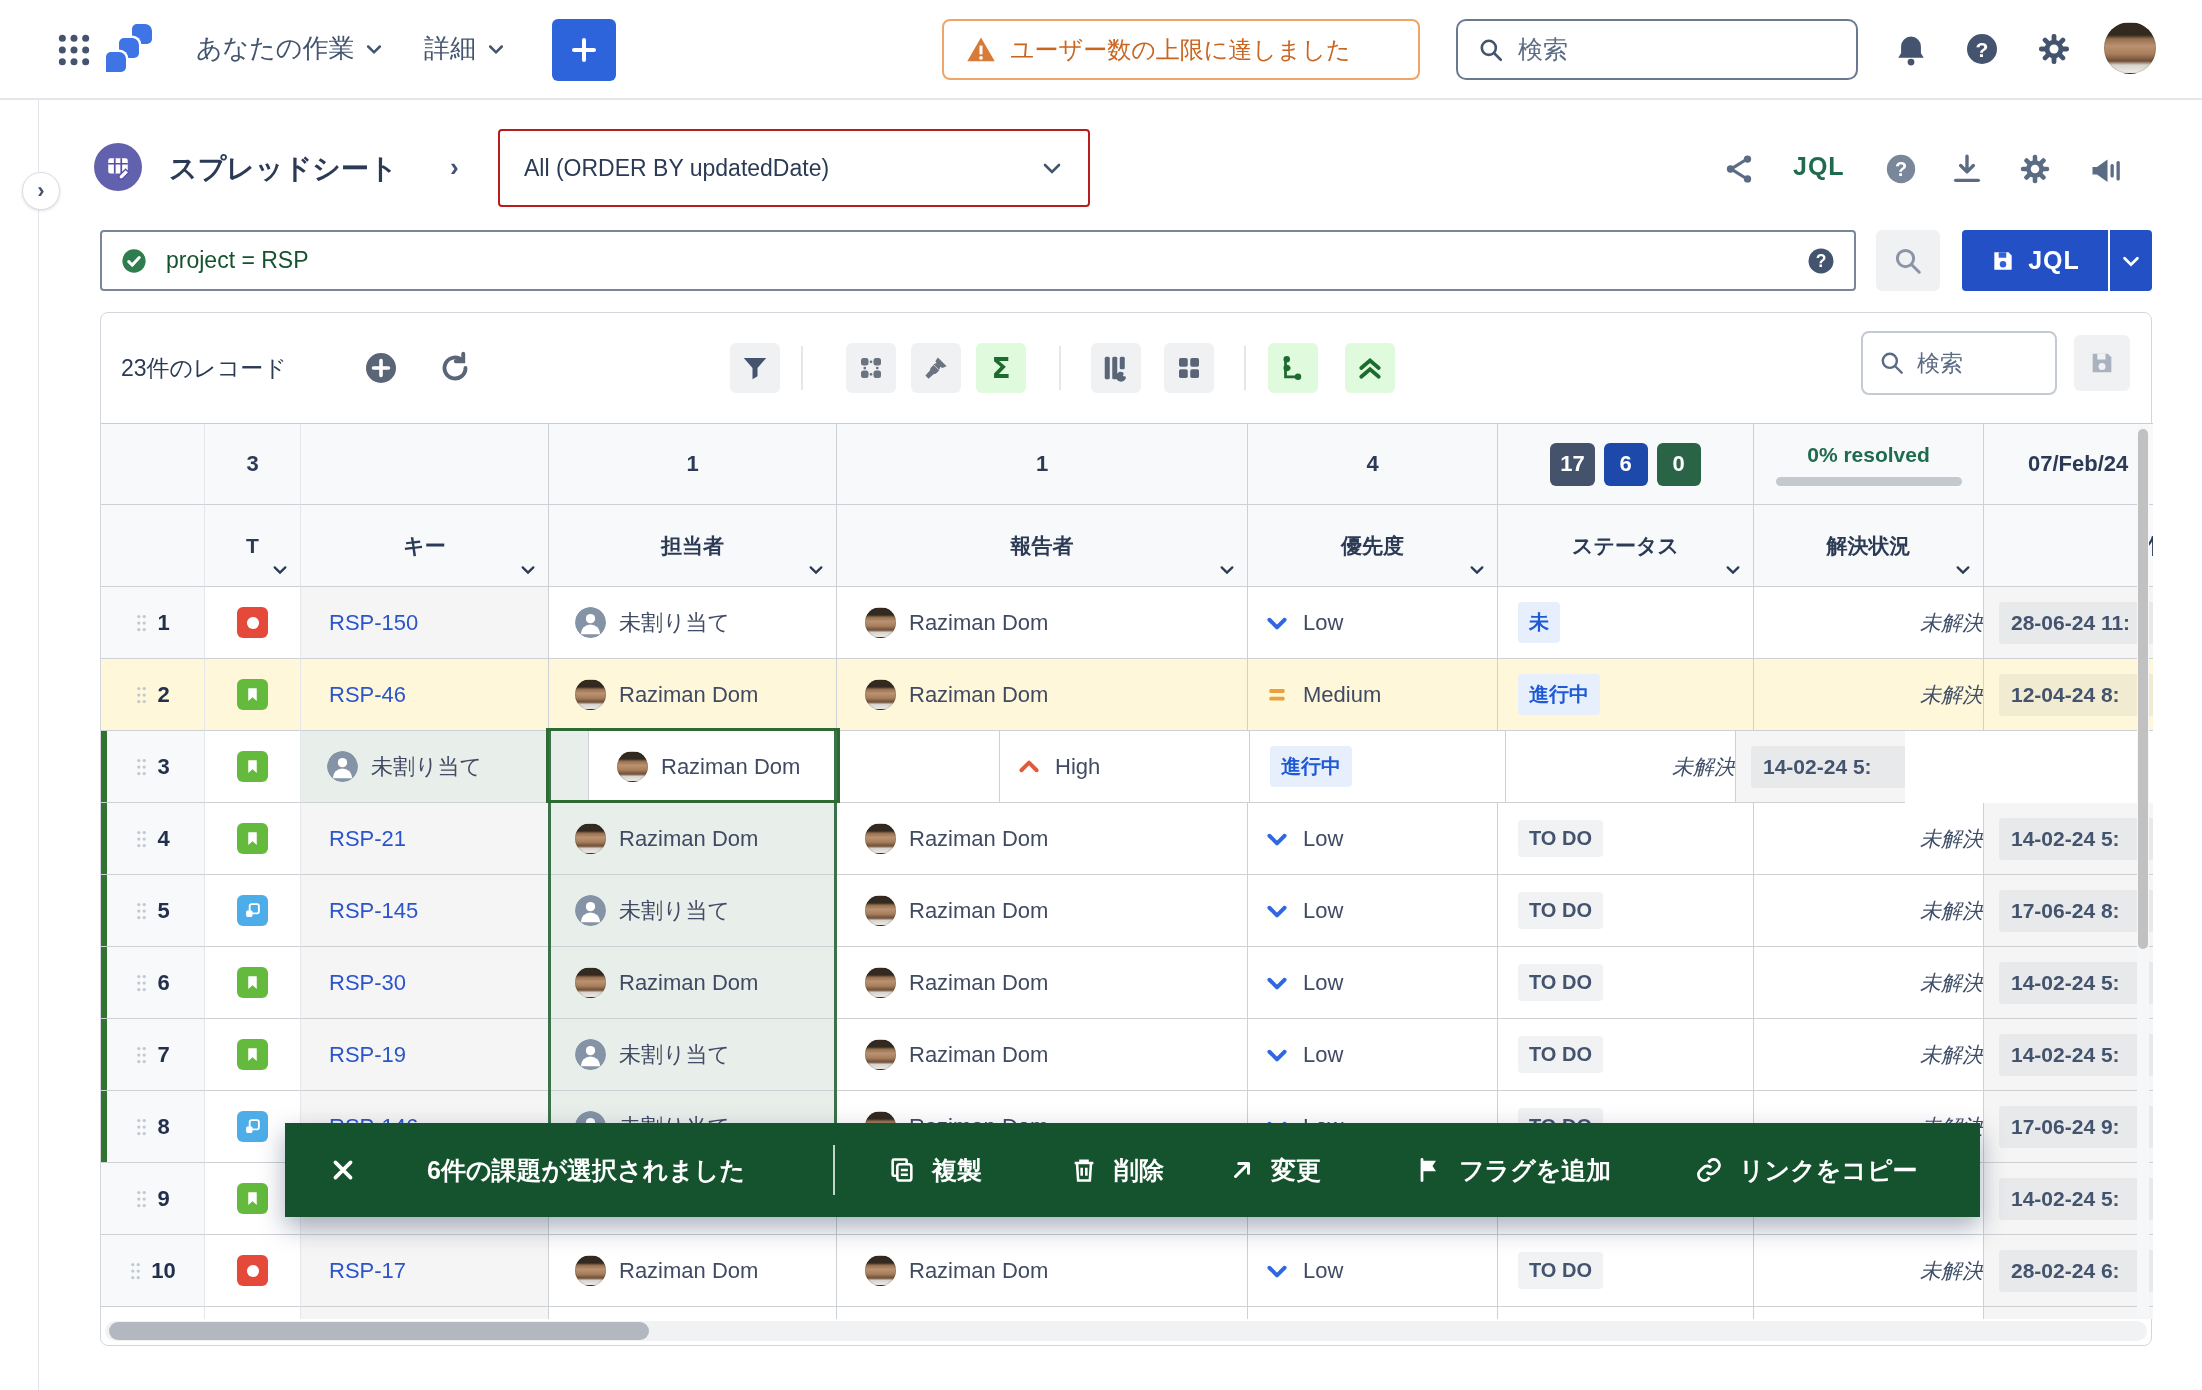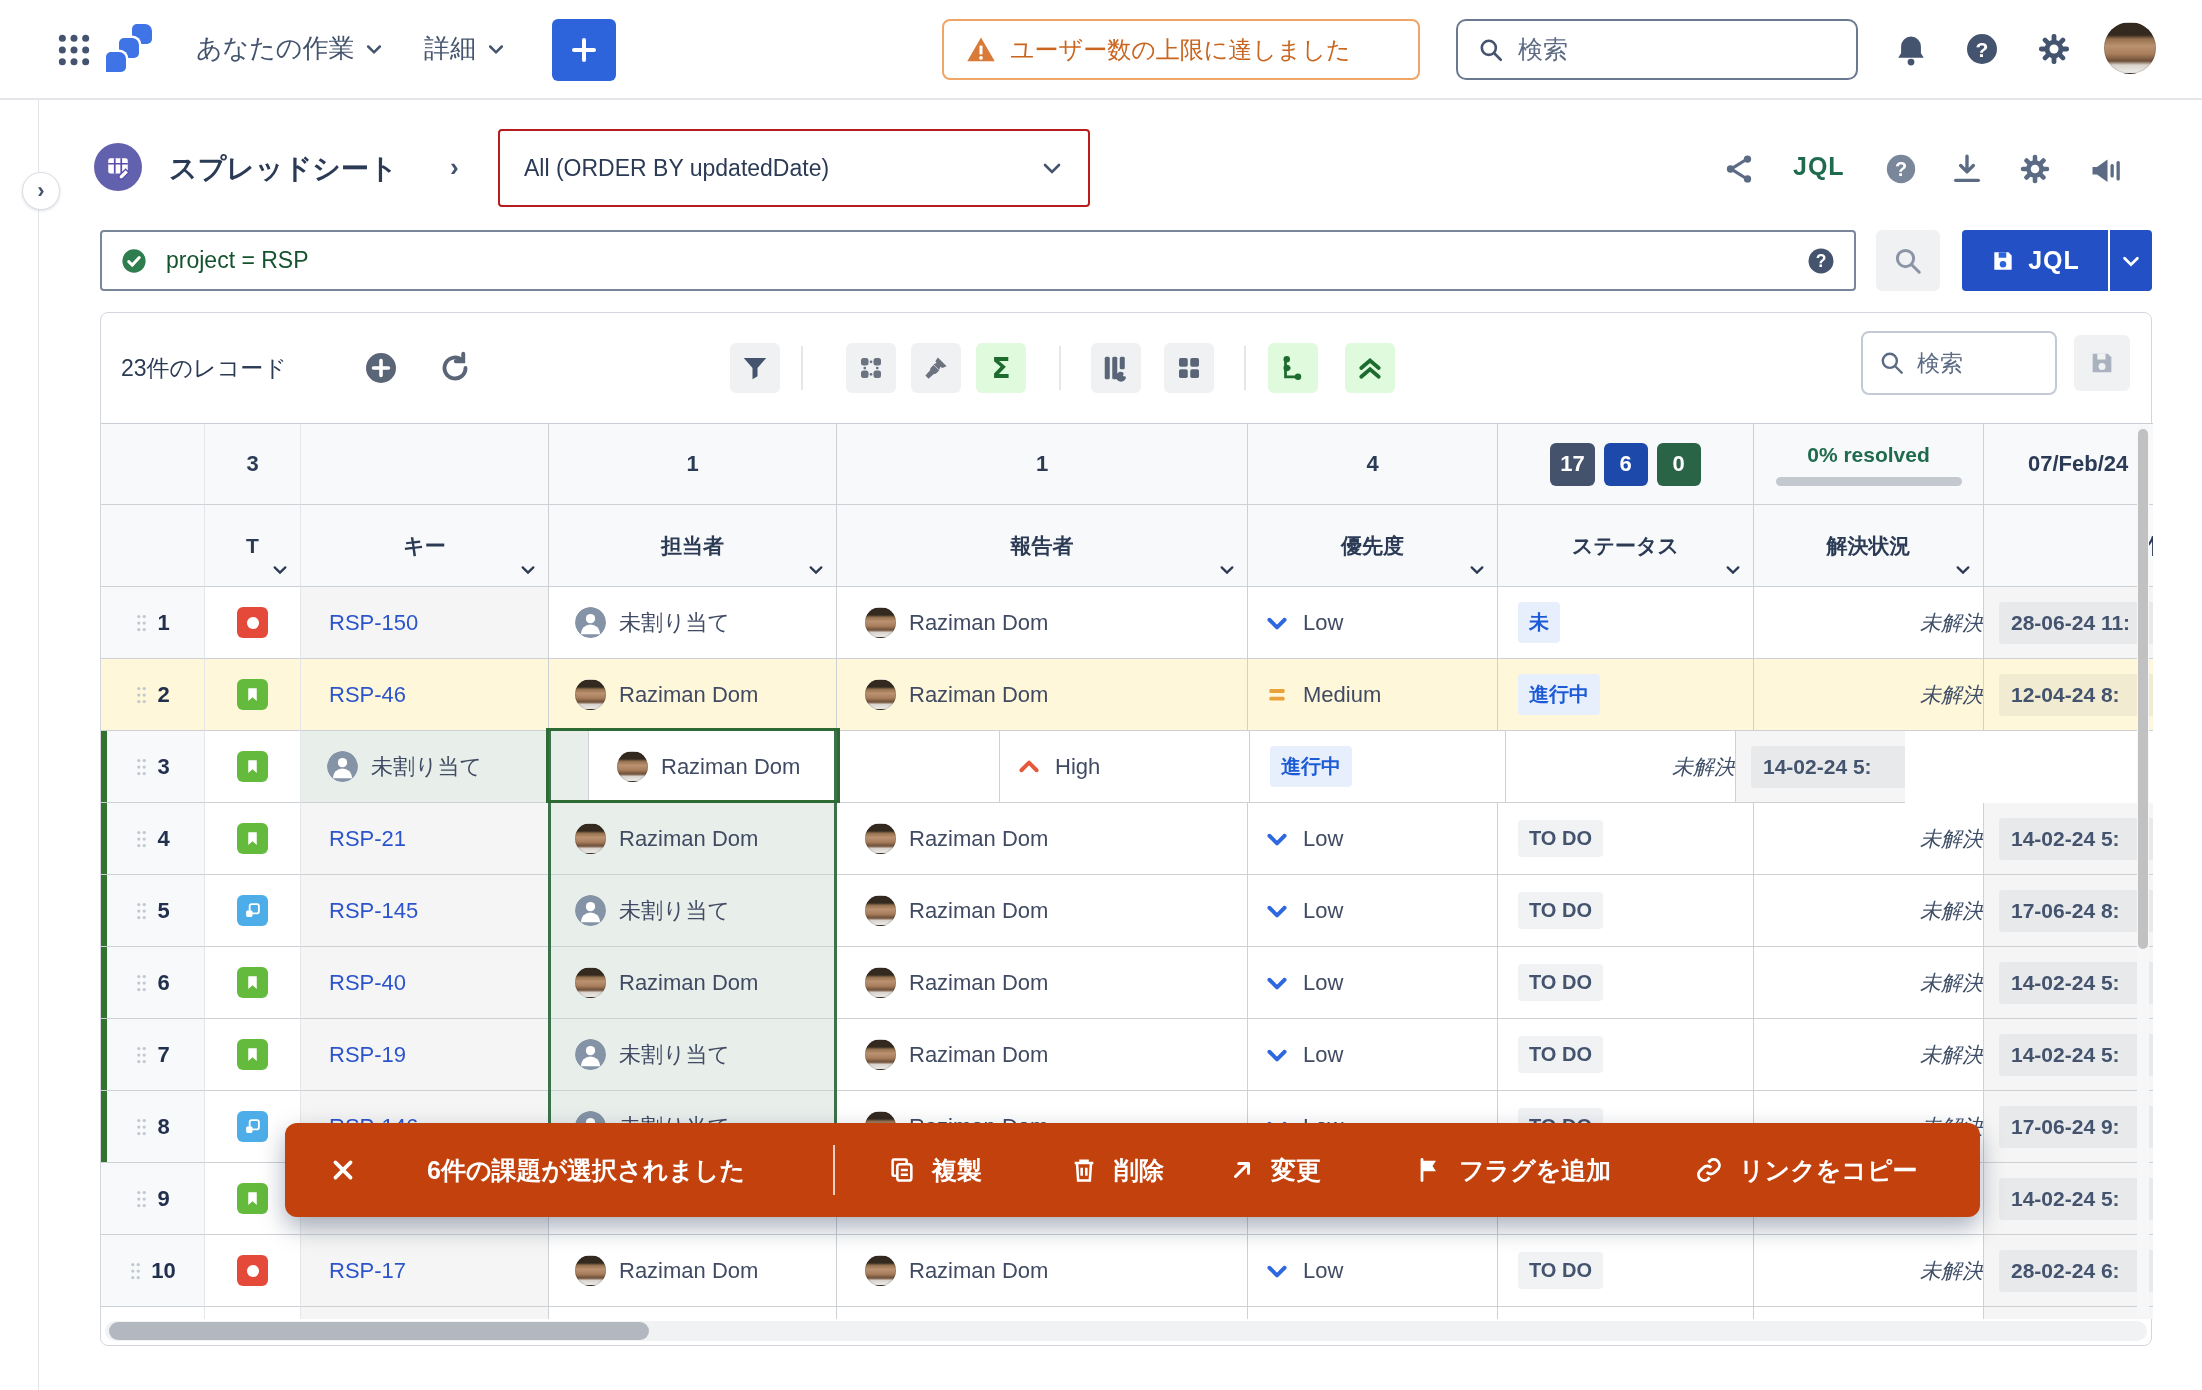--- a/index.html
+++ b/index.html
@@ -91,21 +91,21 @@
 
 #sel-left{position:absolute;left:447px;top:417px;width:3px;height:432px;background:#3b724a}
 #sel-right{position:absolute;left:733px;top:417px;width:3px;height:432px;background:#3b724a}
 #sel-active{position:absolute;left:445px;top:415px;width:294px;height:75px;border:3px solid #2e6b34}
 
 #vscroll{position:absolute;right:2px;top:112px;width:12px;height:892px;background:#f6f7f8}
 #vscroll .thumb{position:absolute;left:1px;top:4px;width:10px;height:520px;border-radius:5px;background:#c1c1c1}
 #hscroll{position:absolute;left:4px;top:1008px;width:2042px;height:20px;border-radius:10px;background:#f1f2f4}
 #hscroll .thumb{position:absolute;left:4px;top:1px;width:540px;height:18px;border-radius:9px;background:#b3b8c0}
 
-#abar{position:absolute;left:285px;top:1123px;width:1695px;height:94px;border-radius:12px;background:#c2410c;box-shadow:0 10px 24px rgba(9,30,66,.35);z-index:50}
+#abar{position:absolute;left:285px;top:1123px;width:1695px;height:94px;border-radius:0;background:#14532d;box-shadow:0 10px 24px rgba(9,30,66,.35);z-index:50}
 #abar .itm{position:absolute;top:0;height:94px;display:flex;align-items:center;gap:16px}
 #abar .itm span{color:#fff;font-size:25px;font-weight:700;white-space:nowrap}
 #abar .divv{position:absolute;left:548px;top:22px;width:2px;height:50px;background:rgba(255,255,255,.75)}
 </style>
 </head>
 <body>
 
 <div id="nav">
   <div class="abs" style="left:54px;top:30px">
     <svg width="40" height="40" viewBox="0 0 24 24" fill="#44546f">
@@ -704,21 +704,21 @@
             <span class="num">6</span>
           </div>
           <div class="cell w1">
             <span class="typeicon t-story">
               <svg width="17" height="17" viewBox="0 0 24 24">
                 <path d="M6 3h12v18l-6-5-6 5z" fill="#fff"></path>
               </svg>
             </span>
           </div>
           <div class="cell w2">
-            <a class="keylink">RSP-40</a>
+            <a class="keylink">RSP-30</a>
           </div>
           <div class="cell w3 selcell">
             <span class="av face"></span>
             <span class="ctext">Raziman Dom</span>
           </div>
           <div class="cell w4">
             <span class="av face"></span>
             <span class="ctext">Raziman Dom</span>
           </div>
           <div class="cell w5">

